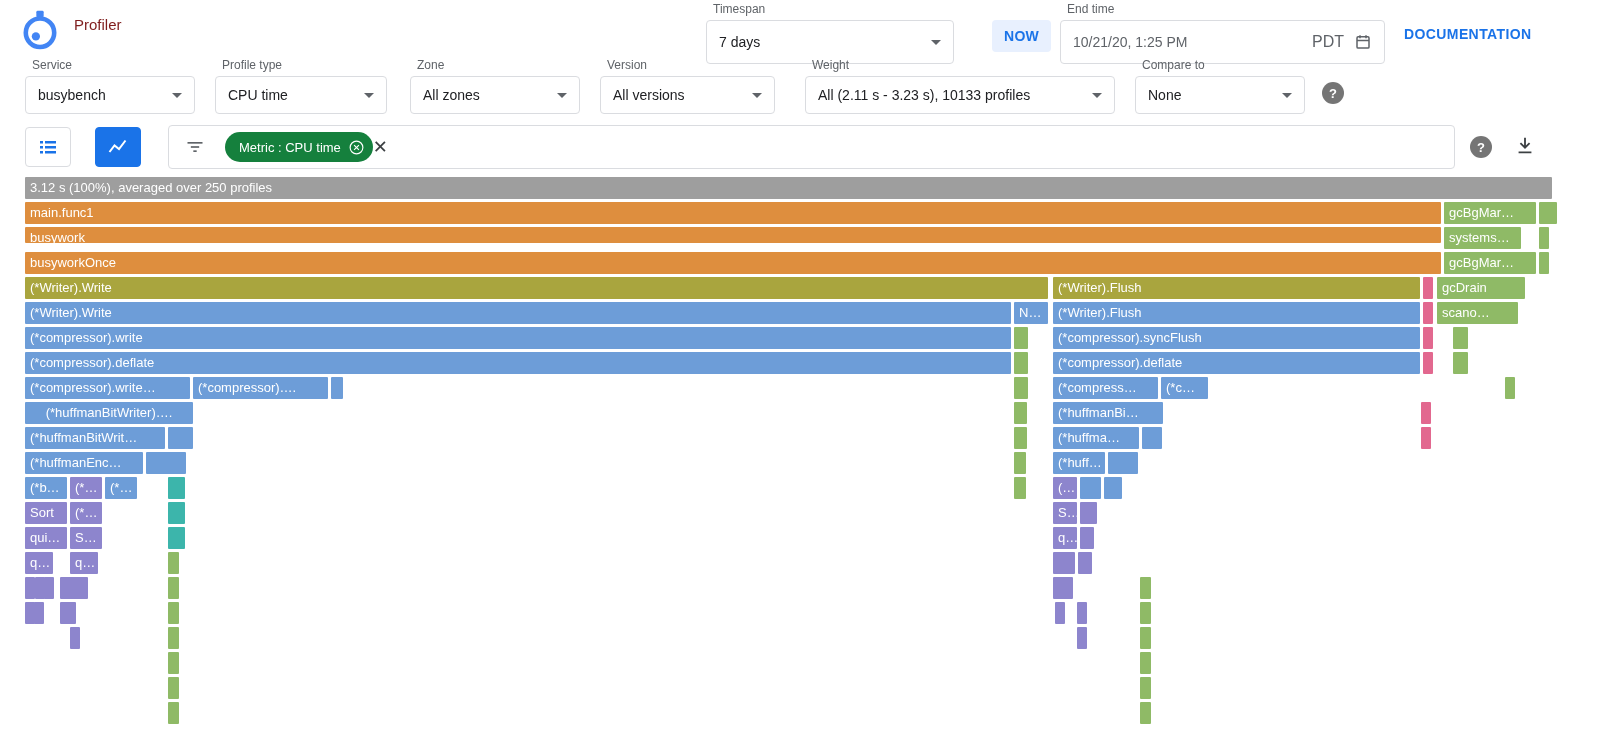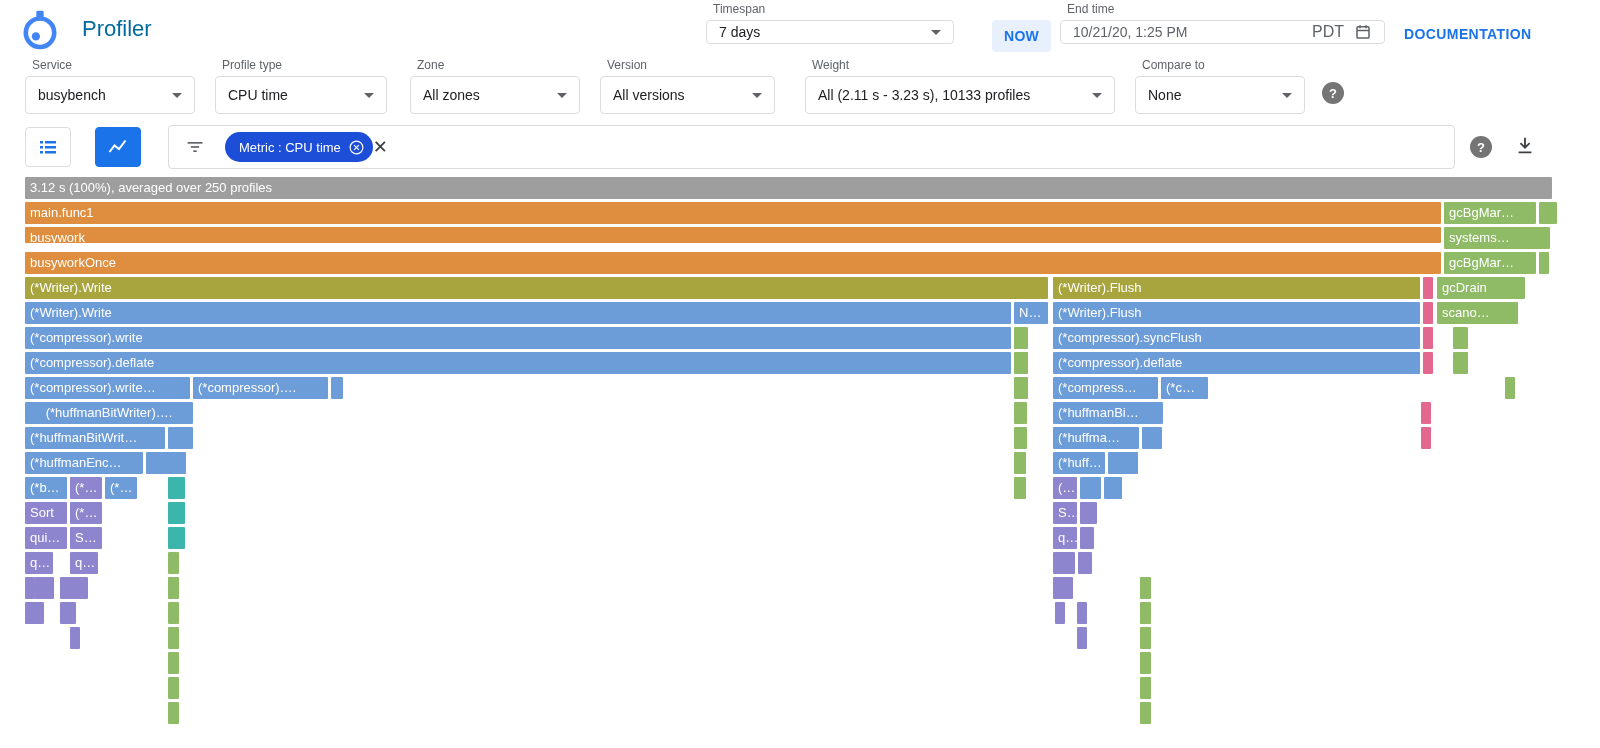--- a/index.html
+++ b/index.html
@@ -7,31 +7,31 @@
   body {
     background: #fff;
     font-family: "Liberation Sans", "DejaVu Sans", sans-serif;
     color: #202124;
     position: relative;
     overflow: hidden;
   }
 
   
   .logo { position: absolute; left: 18px; top: 8px; }
-  .app-title { position: absolute; left: 82px; top: 16px; font-size: 22px; color: #0369a1; }
+  .app-title { position: absolute; left: 74px; top: 16px; font-size: 15px; color: #7f1d1d; }
 
   .field-group { position: absolute; }
   .small-label { font-size: 12px; color: #5f6368; margin: 0 0 4px 7px; display: block; }
   .select {
     border: 1px solid #dadce0; border-radius: 4px; background: #fff;
     height: 38px; padding: 0 12px;
     display: flex; align-items: center; justify-content: space-between;
     cursor: pointer;
   }
-  .hdr .select { height: 24px; }
+  .hdr .select { height: 44px; }
   .select-value { font-size: 14px; color: #202124; white-space: nowrap; overflow: hidden; }
   .muted { color: #5f6368; }
   .caret {
     width: 0; height: 0; flex: 0 0 auto; margin-left: 10px;
     border-left: 5px solid transparent; border-right: 5px solid transparent;
     border-top: 5px solid #5f6368;
   }
   .g-timespan { left: 706px; top: 2px; width: 248px; }
   .now-btn {
     position: absolute; left: 992px; top: 20px; height: 32px; padding: 0 12px;
@@ -71,21 +71,21 @@
   }
   .btn-list  { left: 25px; top: 127px; background: #fff; border: 1px solid #dadce0; }
   .btn-chart { left: 95px; top: 127px; background: #1a73e8; border: 1px solid #1a73e8; }
   .filterbar {
     position: absolute; left: 168px; top: 125px; width: 1287px; height: 44px;
     border: 1px solid #dadce0; border-radius: 4px; background: #fff;
     display: flex; align-items: center;
   }
   .funnel { margin-left: 16px; flex: 0 0 auto; }
   .chip {
-    margin-left: 20px; height: 30px; border-radius: 15px; background: #1d4ed8;
+    margin-left: 20px; height: 30px; border-radius: 15px; background: #15803d;
     color: #fff; font-size: 13px; display: flex; align-items: center;
     padding: 0 8px 0 14px; gap: 7px; flex: 0 0 auto; cursor: pointer; white-space: nowrap;
   }
   .chip svg { cursor: pointer; }
   .filter-input {
     flex: 1; border: none; outline: none; font-size: 14px; margin: 0 12px 0 16px;
     font-family: inherit; color: #202124; background: transparent;
   }
   .filter-input::placeholder { color: #80868b; }
   .clear-btn {
@@ -230,21 +230,21 @@
   </button>
 </div>
 
 <div class="flame">
     <div class="flame-bar" style="left: 0px; top: 0px; width: 1527px; height: 22px; background-color: rgb(158, 158, 158);">3.12 s (100%), averaged over 250 profiles</div>
     <div class="flame-bar" style="left: 0px; top: 25px; width: 1416px; height: 22px; background-color: rgb(222, 142, 62);">main.func1</div>
     <div class="flame-bar" style="left: 1419px; top: 25px; width: 92px; height: 22px; background-color: rgb(143, 186, 102);">gcBgMar…</div>
     <div class="flame-bar" style="left: 1514px; top: 25px; width: 5px; height: 22px; background-color: rgb(143, 186, 102);"></div>
     <div class="flame-bar" style="left: 1522px; top: 25px; width: 5px; height: 22px; background-color: rgb(143, 186, 102);"></div>
     <div class="flame-bar" style="left: 0px; top: 50px; width: 1416px; height: 16px; background-color: rgb(222, 142, 62);">busywork</div>
-    <div class="flame-bar" style="left: 1419px; top: 50px; width: 106px; height: 22px; background-color: rgb(143, 186, 102);">systems…</div>
+    <div class="flame-bar" style="left: 1419px; top: 50px; width: 77px; height: 22px; background-color: rgb(143, 186, 102);">systems…</div>
     <div class="flame-bar" style="left: 1514px; top: 50px; width: 5px; height: 22px; background-color: rgb(143, 186, 102);"></div>
     <div class="flame-bar" style="left: 0px; top: 75px; width: 1416px; height: 22px; background-color: rgb(222, 142, 62);">busyworkOnce</div>
     <div class="flame-bar" style="left: 1419px; top: 75px; width: 92px; height: 22px; background-color: rgb(143, 186, 102);">gcBgMar…</div>
     <div class="flame-bar" style="left: 1514px; top: 75px; width: 5px; height: 22px; background-color: rgb(143, 186, 102);"></div>
     <div class="flame-bar" style="left: 0px; top: 100px; width: 1023px; height: 22px; background-color: rgb(169, 165, 62);">(*Writer).Write</div>
     <div class="flame-bar" style="left: 1028px; top: 100px; width: 367px; height: 22px; background-color: rgb(169, 165, 62);">(*Writer).Flush</div>
     <div class="flame-bar" style="left: 1398px; top: 100px; width: 9px; height: 22px; background-color: rgb(226, 104, 143);"></div>
     <div class="flame-bar" style="left: 1412px; top: 100px; width: 88px; height: 22px; background-color: rgb(143, 186, 102);">gcDrain</div>
     <div class="flame-bar" style="left: 0px; top: 125px; width: 986px; height: 22px; background-color: rgb(109, 157, 216);">(*Writer).Write</div>
     <div class="flame-bar" style="left: 989px; top: 125px; width: 34px; height: 22px; background-color: rgb(109, 157, 216);">N…</div>

